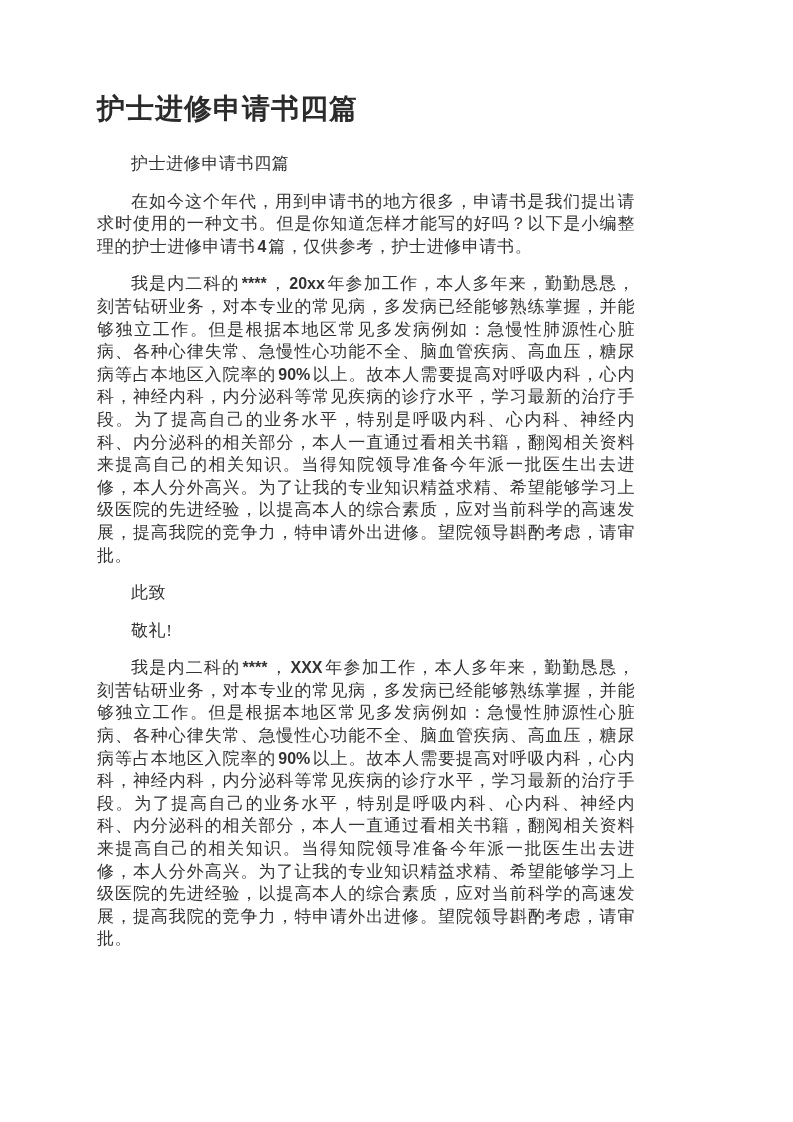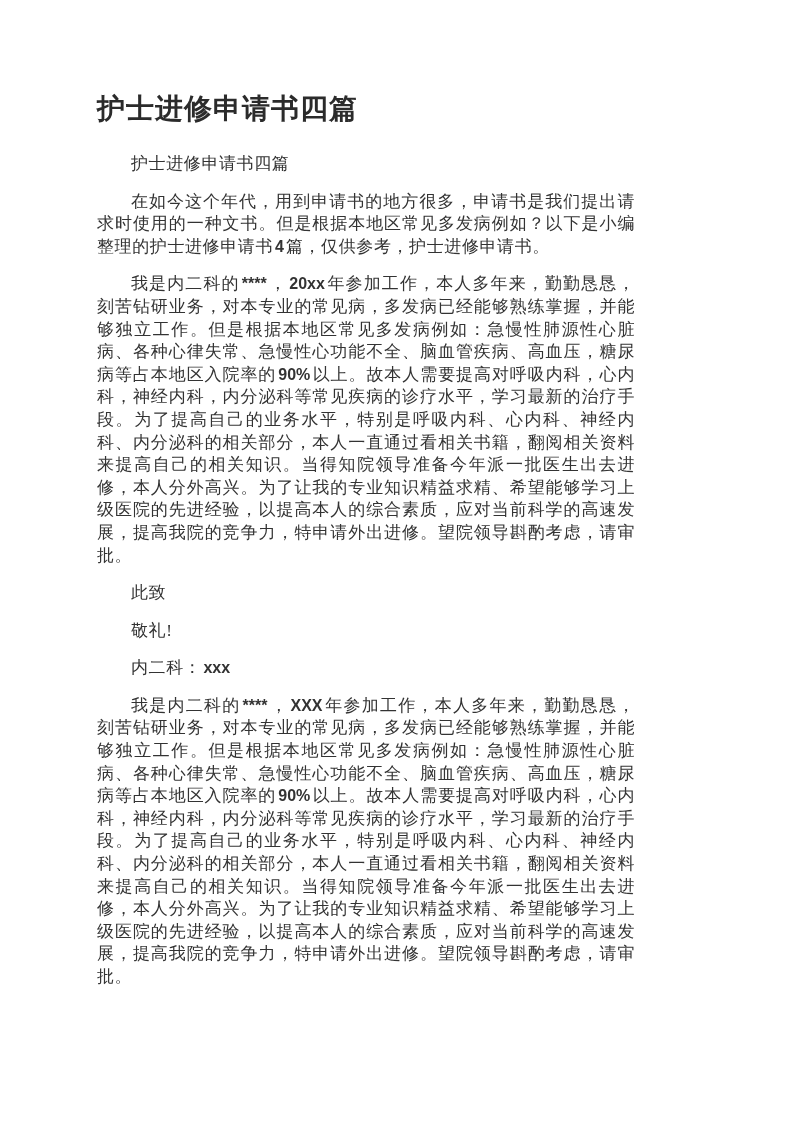--- a/index.html
+++ b/index.html
@@ -48,27 +48,26 @@
   }
 </style>
 </head>
 <body>
 
 <div class="page">
   <h1 class="doc-title">护士进修申请书四篇</h1>
 
   <p class="para short"><span>护士进修申请书四篇</span></p>
 
-  <p class="para"><span>在如今这个年代，用到申请书的地方很多，申请书是我们提出请求时使用的一种文书。但是根据本地区常见多发病例如？以下是小编整理的护士进修申请书</span><b>4</b><span>篇，仅供参考，护士进修申请书。</span></p>
+  <p class="para"><span>在如今这个年代，用到申请书的地方很多，申请书是我们提出请求时使用的一种文书。但是你知道怎样才能写的好吗？以下是小编整理的护士进修申请书</span><b>4</b><span>篇，仅供参考，护士进修申请书。</span></p>
 
 
   <p class="para"><span>我是内二科的</span><b>****</b><span>，</span><b>20xx</b><span>年参加工作，本人多年来，勤勤恳恳，刻苦钻研业务，对本专业的常见病，多发病已经能够熟练掌握，并能够独立工作。但是根据本地区常见多发病例如：急慢性肺源性心脏病、各种心律失常、急慢性心功能不全、脑血管疾病、高血压，糖尿病等占本地区入院率的</span><b>90%</b><span>以上。故本人需要提高对呼吸内科，心内科，神经内科，内分泌科等常见疾病的诊疗水平，学习最新的治疗手段。为了提高自己的业务水平，特别是呼吸内科、心内科、神经内科、内分泌科的相关部分，本人一直通过看相关书籍，翻阅相关资料来提高自己的相关知识。当得知院领导准备今年派一批医生出去进修，本人分外高兴。为了让我的专业知识精益求精、希望能够学习上级医院的先进经验，以提高本人的综合素质，应对当前科学的高速发展，提高我院的竞争力，特申请外出进修。望院领导斟酌考虑，请审批。</span></p>
 
   <p class="para short"><span>此致</span></p>
 
   <p class="para short"><span>敬礼!</span></p>
 
-  <p class="para short"><span>内二科：</span><b>xxx</b></p>
 
 
 
   <p class="para"><span>我是内二科的</span><b>****</b><span>，</span><b>XXX</b><span>年参加工作，本人多年来，勤勤恳恳，刻苦钻研业务，对本专业的常见病，多发病已经能够熟练掌握，并能够独立工作。但是根据本地区常见多发病例如：急慢性肺源性心脏病、各种心律失常、急慢性心功能不全、脑血管疾病、高血压，糖尿病等占本地区入院率的</span><b>90%</b><span>以上。故本人需要提高对呼吸内科，心内科，神经内科，内分泌科等常见疾病的诊疗水平，学习最新的治疗手段。为了提高自己的业务水平，特别是呼吸内科、心内科、神经内科、内分泌科的相关部分，本人一直通过看相关书籍，翻阅相关资料来提高自己的相关知识。当得知院领导准备今年派一批医生出去进修，本人分外高兴。为了让我的专业知识精益求精、希望能够学习上级医院的先进经验，以提高本人的综合素质，应对当前科学的高速发展，提高我院的竞争力，特申请外出进修。望院领导斟酌考虑，请审批。</span></p>
 </div>
 
 </body></html>

